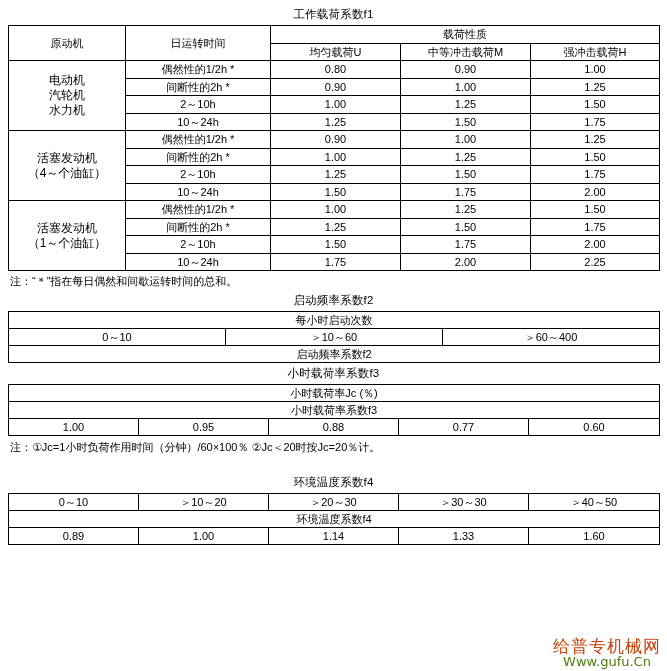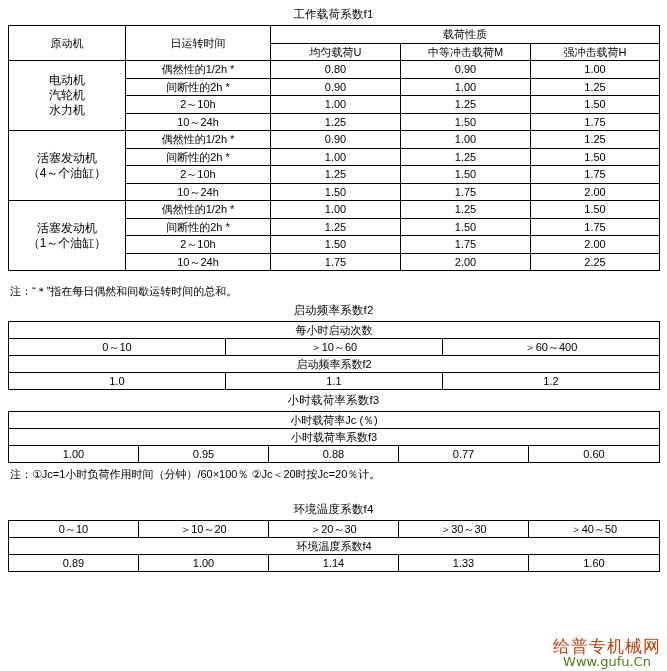--- a/index.html
+++ b/index.html
@@ -47,21 +47,21 @@
   .t1 td {
     height: 17.5px;
   }
   .cell-multiline {
     line-height: 15px;
     font-size: 12px;
   }
   .note {
     font-size: 11px;
     line-height: 16px;
-    margin: 12px 0 3px 2px;
+    margin: 2px 0 3px 2px;
     text-align: left;
   }
   .note-center {
     font-size: 11px;
     line-height: 16px;
     margin: 3px 0 19px 2px;
     text-align: left;
   }
   .watermark {
     position: absolute;
@@ -217,25 +217,20 @@
         <td colspan="3">每小时启动次数</td>
       </tr>
       <tr>
         <td>0～10</td>
         <td>＞10～60</td>
         <td>＞60～400</td>
       </tr>
       <tr>
         <td colspan="3">启动频率系数f2</td>
       </tr>
-      <tr>
-        <td>1.0</td>
-        <td>1.1</td>
-        <td>1.2</td>
-      </tr>
     </tbody>
   </table>
 
   <div class="caption">
     <span>小时载荷率系数f3</span>
   </div>
   <table>
     <colgroup>
       <col style="width:130px">
       <col style="width:130px">

